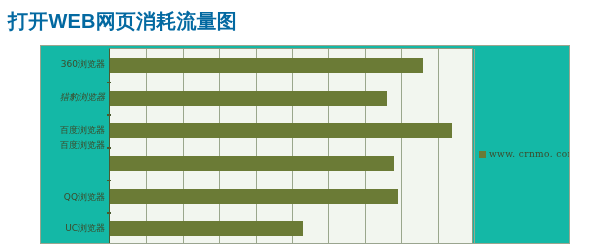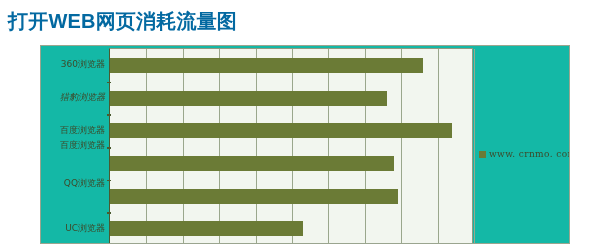--- a/index.html
+++ b/index.html
@@ -124,21 +124,21 @@
 
 <div id="page-title">打开WEB网页消耗流量图</div>
 
 <div id="chart-frame">
 
   <div id="category-axis-labels">
       <div class="cat-label" style="top: 13.3333px;">360浏览器</div>
       <div class="cat-label" style="top: 46px; font-style: italic;">猎豹浏览器</div>
       <div class="cat-label" style="top: 78.6667px;">百度浏览器</div>
       <div class="cat-label" style="top: 94px; margin-left: 41px;">百度浏览器</div>
-      <div class="cat-label" style="top: 132px;">QQ浏览器</div>
+      <div class="cat-label" style="top: 146px;">QQ浏览器</div>
       <div class="cat-label" style="top: 176.667px; padding-left: 22px;">UC浏览器</div>
     </div>
 
   <div id="plot-area">
       <div class="gridline" style="left: 36.4px;"></div>
       <div class="gridline" style="left: 72.8px;"></div>
       <div class="gridline" style="left: 109.2px;"></div>
       <div class="gridline" style="left: 145.6px;"></div>
       <div class="gridline" style="left: 182px;"></div>
       <div class="gridline" style="left: 218.4px;"></div>

